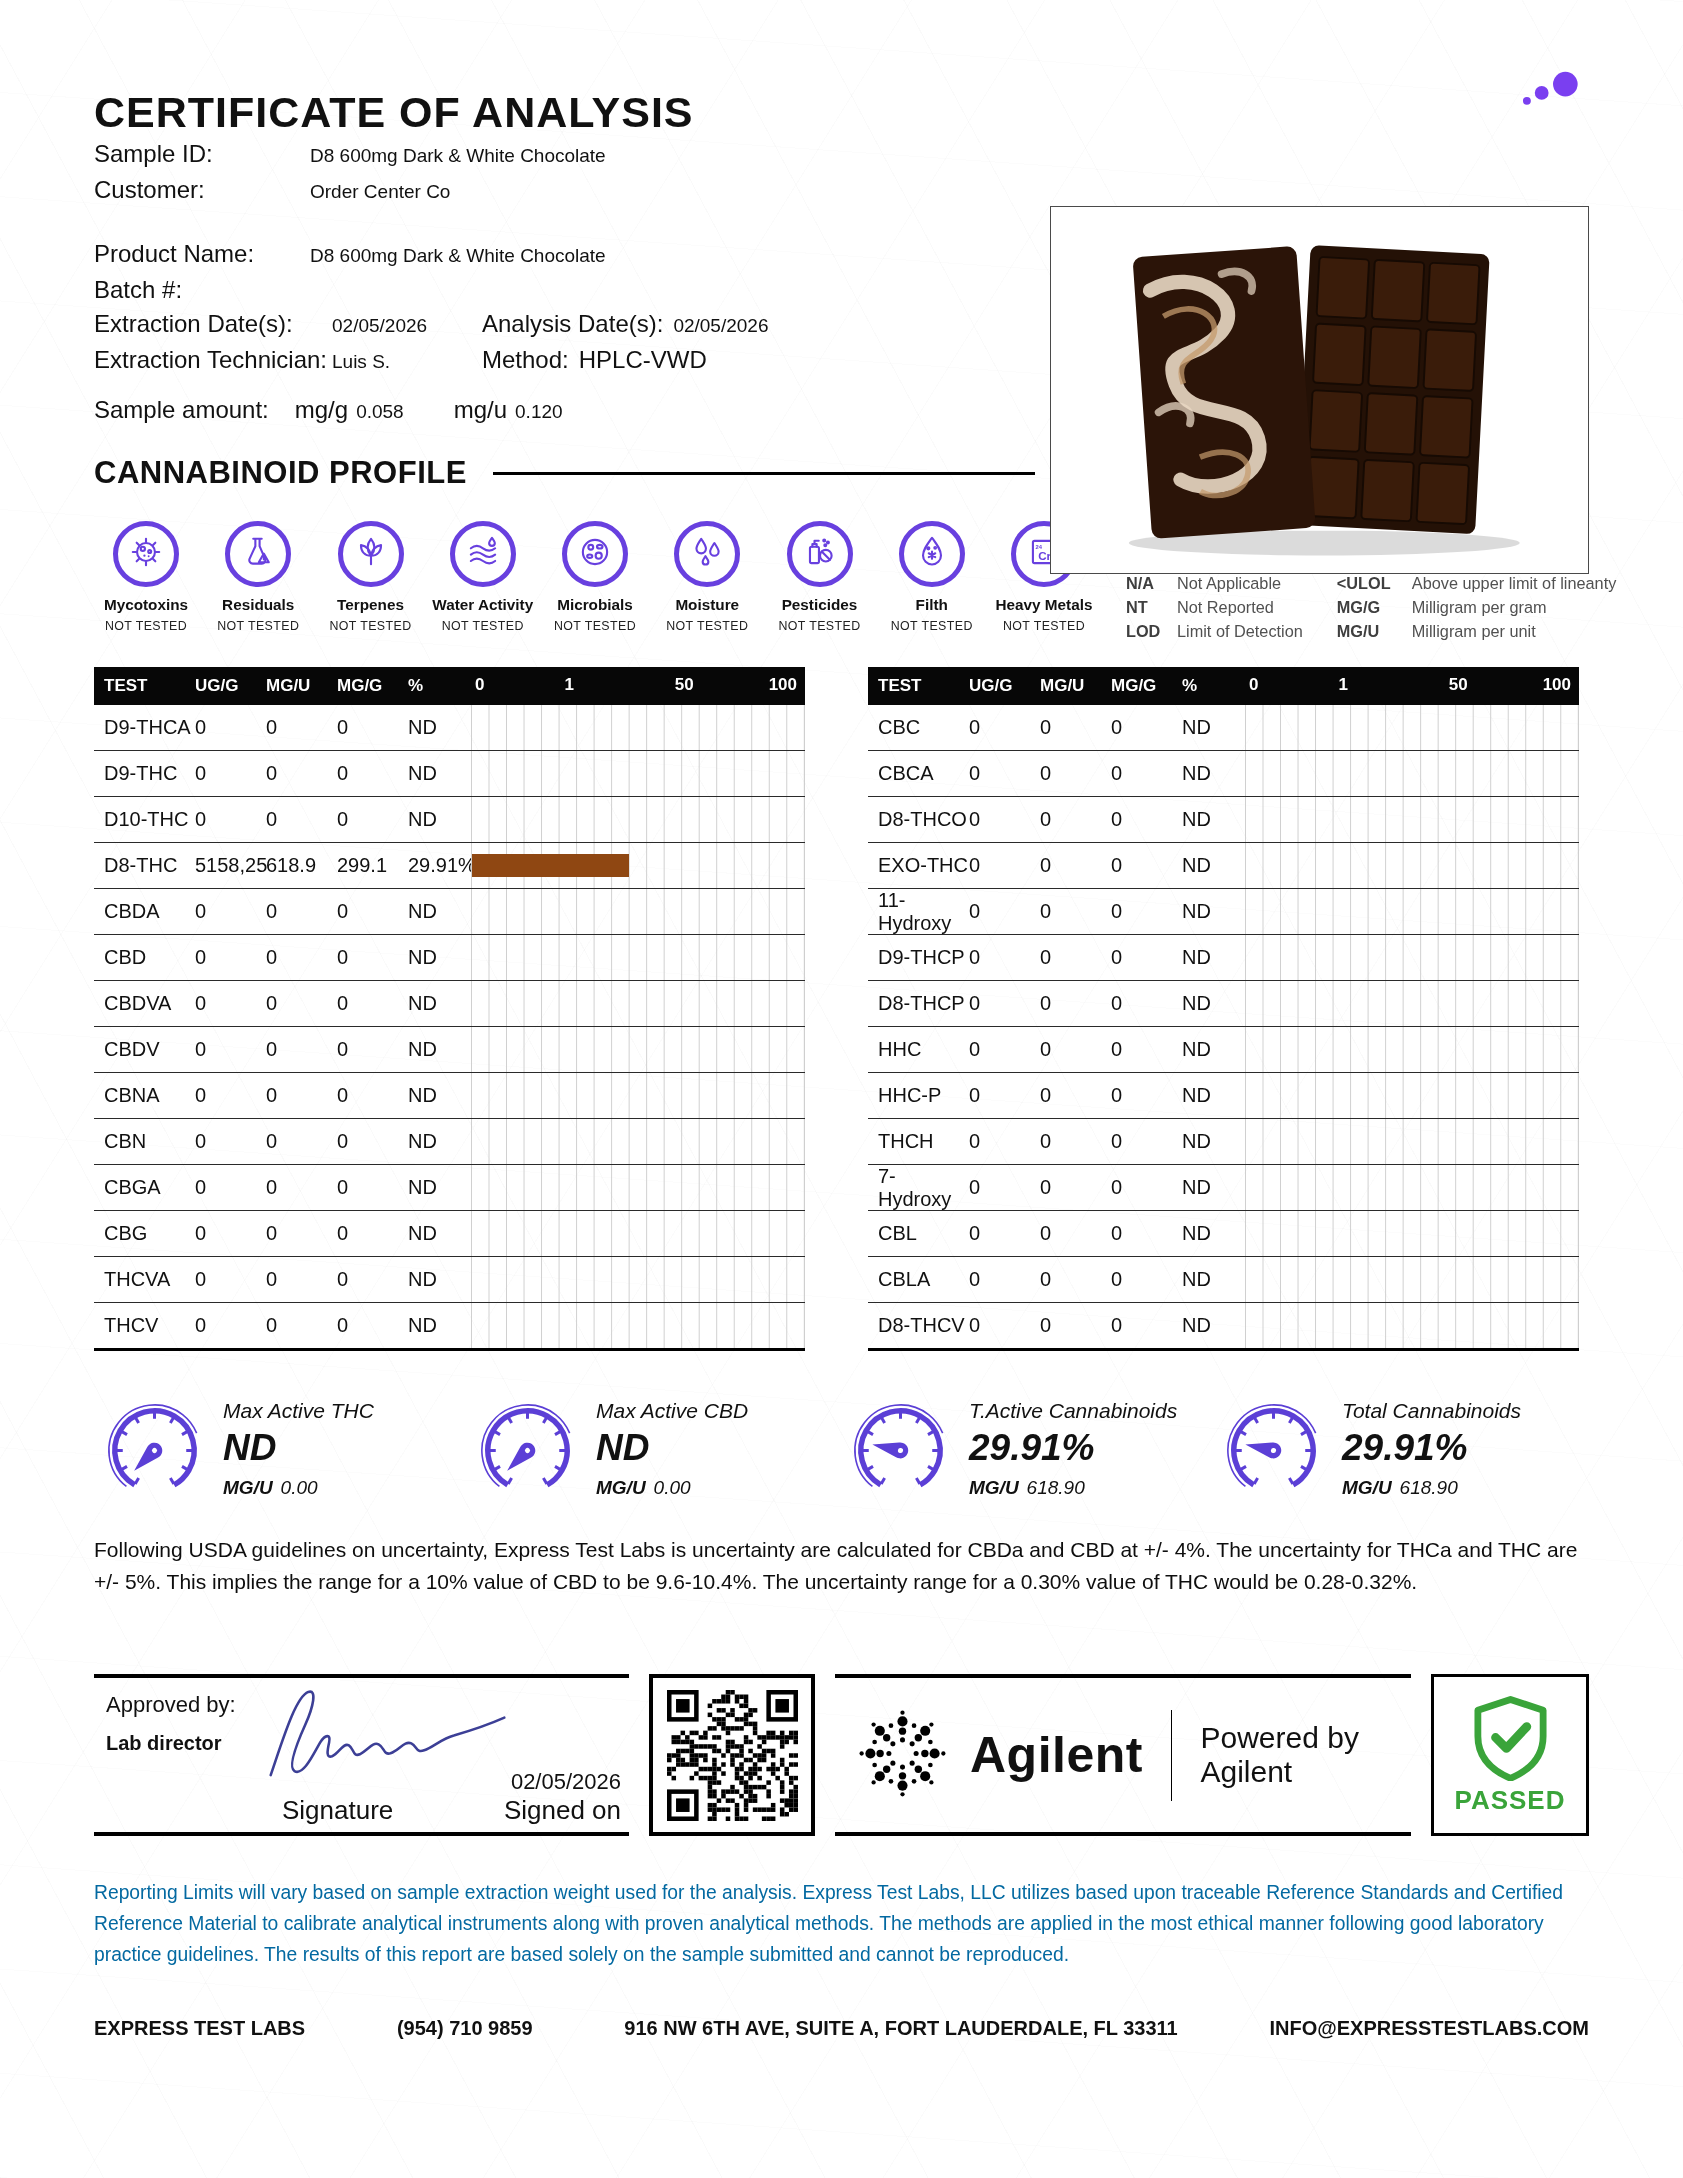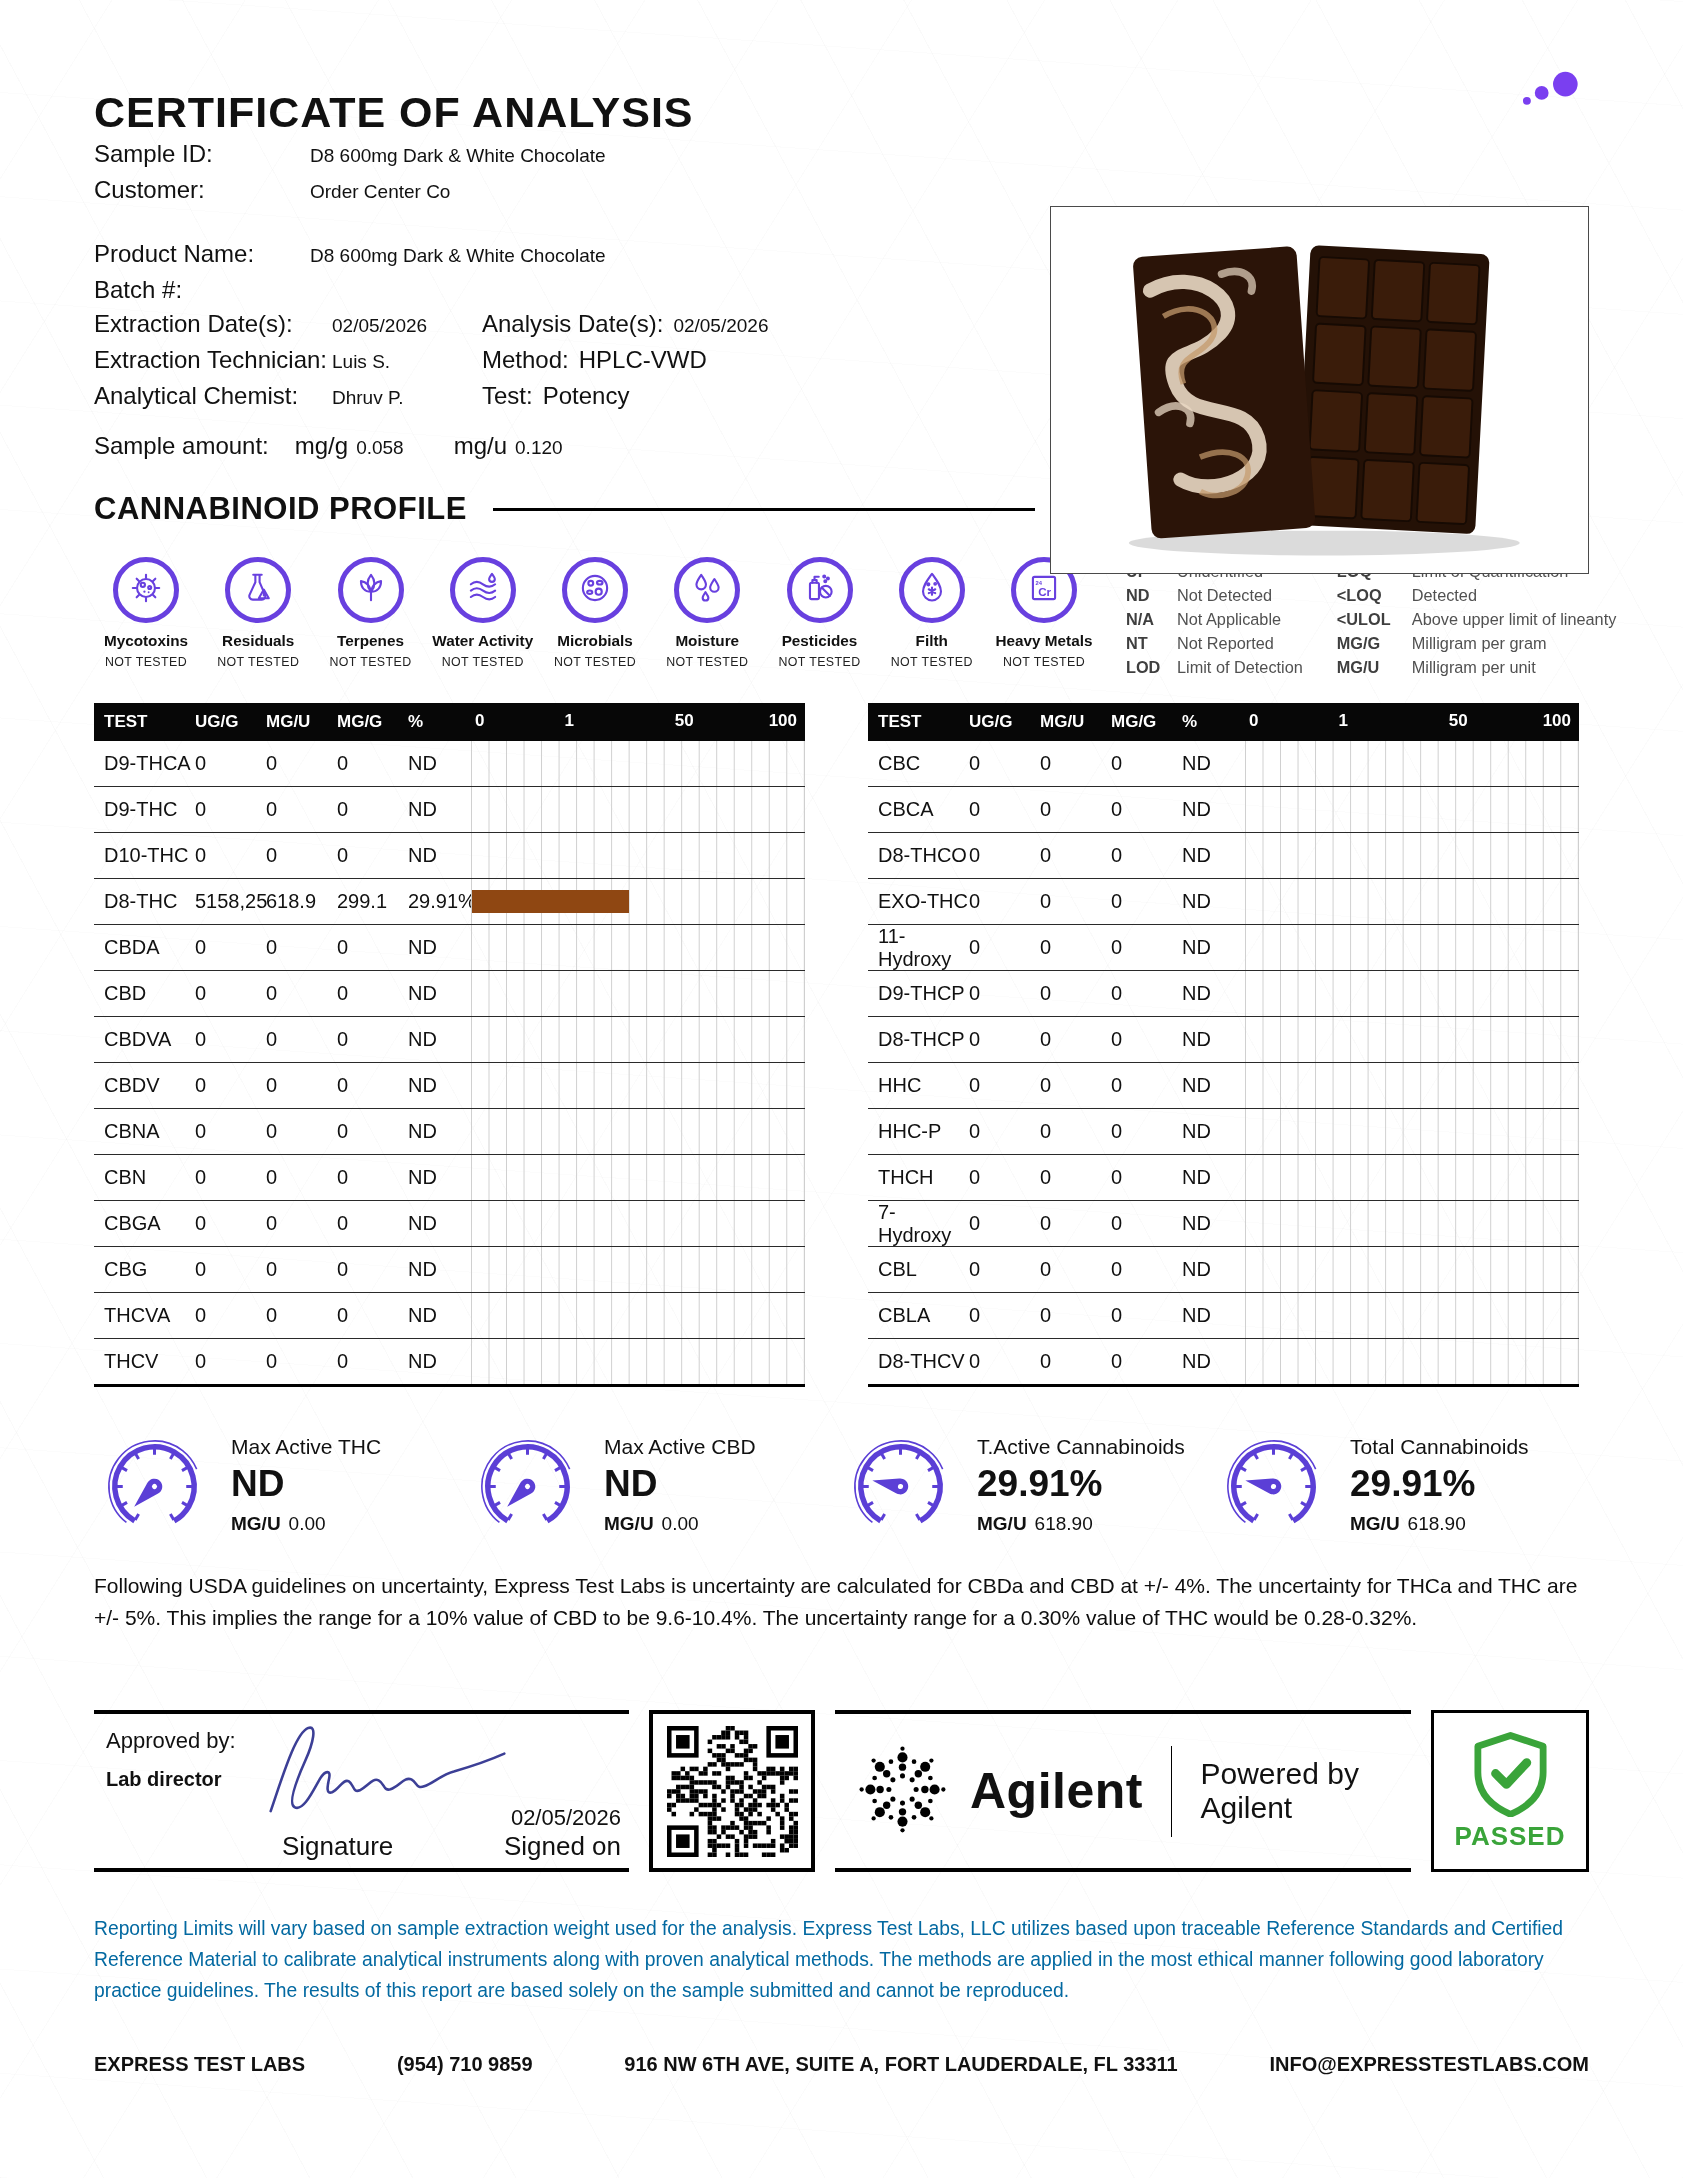--- a/index.html
+++ b/index.html
@@ -80,21 +80,21 @@
   .trow{display:flex;height:45px;align-items:center;border-bottom:1px solid #2a2a2a;font-size:20px;}
   .trow:last-child{border-bottom:3px solid #000;}
   .row-chart{flex:1;height:100%;position:relative;
     background-image:linear-gradient(to right,#cfcfcf 1px,transparent 1px);
     background-size:calc(100%/19) 100%;border-right:1px solid #cfcfcf;}
   .bar{position:absolute;left:1px;top:11px;height:23px;background:var(--bar);width:0;}
 
   
   .gauges{display:flex;margin-top:40px;}
   .gauge{display:flex;width:373px;flex:none;}
-  .g-text{margin-left:16px;}
+  .g-text{margin-left:8px;font-style:italic;}
   .g-title{font-size:21px;margin-top:8px;}
   .g-value{font-size:37px;font-weight:800;margin-top:4px;}
   .g-unit{font-size:19px;margin-top:8px;}
   .g-unit b{margin-right:8px;}
 
   
   .disclaimer{margin-top:20px;font-size:21px;line-height:1.5;color:#0e0e0e;}
 
   
   .approval-row{display:flex;margin-top:77px;gap:20px;height:162px;}
@@ -171,30 +171,20 @@
       </span>
     </div>
     <div class="irow">
       <span class="c1">
         <span class="ilab2">Extraction Technician:</span>
         <span class="ival">Luis S.</span>
       </span>
       <span class="c2">
         <span class="ilab3">Method:</span>
         <span class="ival" style="font-size:24px">HPLC-VWD</span>
-      </span>
-    </div>
-    <div class="irow">
-      <span class="c1">
-        <span class="ilab2">Analytical Chemist:</span>
-        <span class="ival">Dhruv P.</span>
-      </span>
-      <span class="c2">
-        <span class="ilab3">Test:</span>
-        <span class="ival" style="font-size:24px">Potency</span>
       </span>
     </div>
     <div class="samount">
       <span class="sa-l">Sample amount:</span>
       <span class="sa-u">mg/g</span>
       <span class="sa-v">0.058</span>
       <span class="sa-u">mg/u</span>
       <span class="sa-v">0.120</span>
     </div>
 

